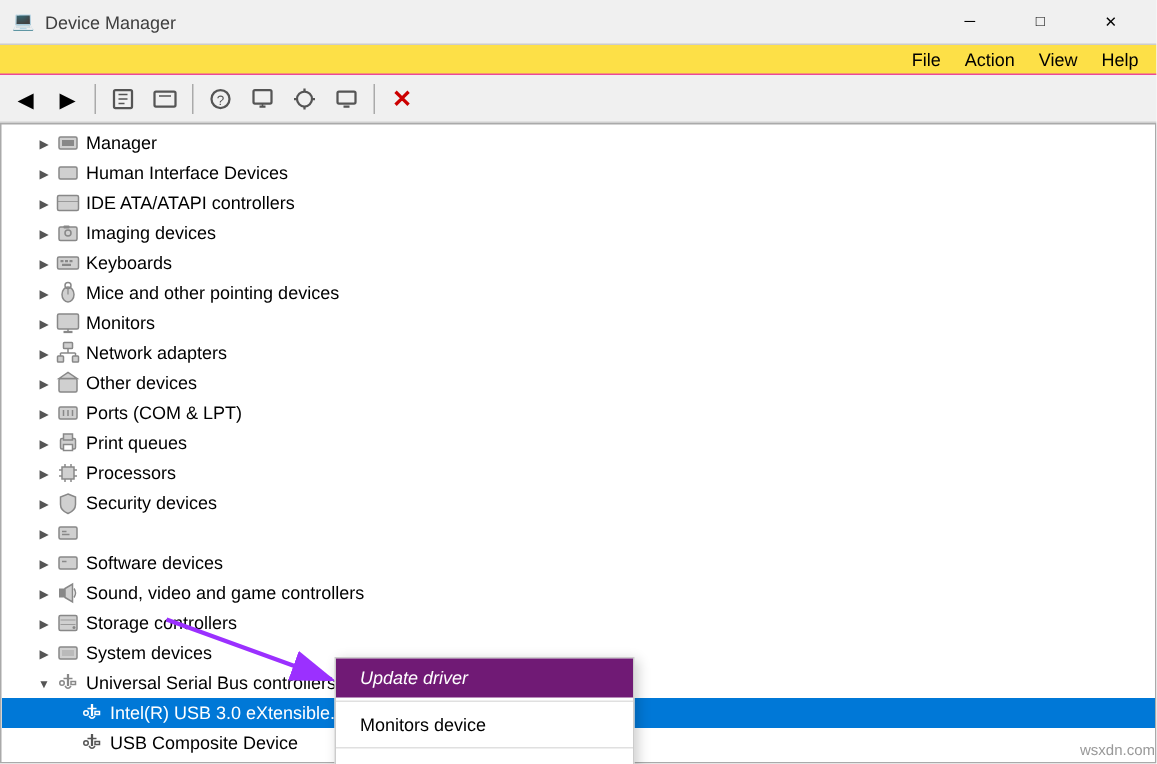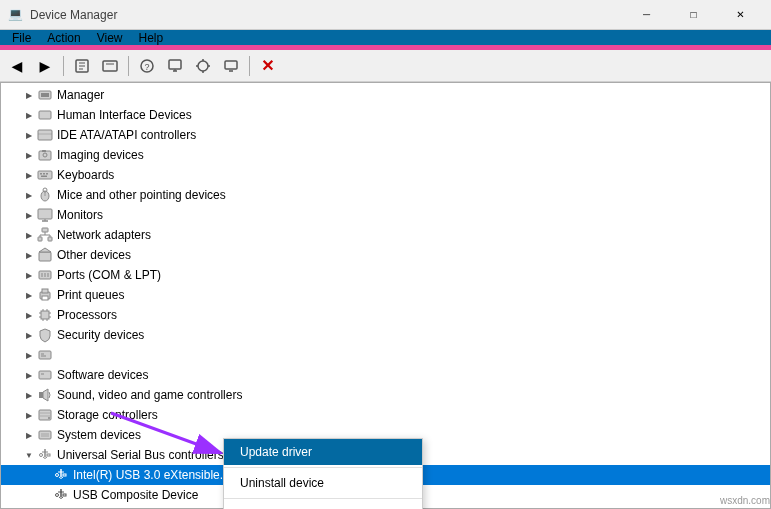--- a/index.html
+++ b/index.html
@@ -43,26 +43,27 @@
       align-items: center;
       justify-content: center;
       font-size: 10px;
       cursor: pointer;
       border: none;
       background: transparent;
     }
 
     
     .menu-bar {
-      background: #0369a1;
+      background: #fde047;
       height: 20px;
       display: flex;
       align-items: center;
       padding: 0 4px;
-      border-bottom: 5px solid #ec4899;
+      border-bottom: 1px solid #ec4899;
+      justify-content: flex-end;
     }
     .menu-item {
       padding: 2px 8px;
       font-size: 12px;
       cursor: pointer;
     }
 
     
     .toolbar {
       background: #f0f0f0;
@@ -162,21 +163,21 @@
       border: 1px solid #ccc;
       box-shadow: 2px 2px 8px rgba(0,0,0,0.2);
       z-index: 100;
       min-width: 200px;
     }
     .context-menu-item {
       padding: 6px 16px;
       cursor: pointer;
       font-size: 12px;
     }
-    .context-menu-item.highlighted { background: #0369a1; color: white; }
+    .context-menu-item.highlighted { background: #701a75; color: white; font-style: italic; }
     .context-menu-separator {
       height: 1px;
       background: #e0e0e0;
       margin: 2px 0;
     }
 
     
     .watermark {
       position: absolute;
       bottom: 2px;
@@ -542,20 +543,20 @@
       <marker id="arrowhead" markerWidth="10" markerHeight="7" refX="9" refY="3.5" orient="auto">
         <polygon points="0 0, 10 3.5, 0 7" fill="#9b30ff"></polygon>
       </marker>
     </defs>
     <path d="M 30 10 L 140 50" stroke="#9b30ff" stroke-width="3" fill="none" marker-end="url(#arrowhead)"></path>
   </svg>
 
   <div class="context-menu">
     <div class="context-menu-item highlighted">Update driver</div>
     <div class="context-menu-separator"></div>
-    <div class="context-menu-item">Uninstall device</div>
+    <div class="context-menu-item">Monitors device</div>
     <div class="context-menu-separator"></div>
     <div class="context-menu-item">Scan for hardware changes</div>
   </div>
 
   <div class="watermark">wsxdn.com</div>
 
 </div>
 
 </body></html>

